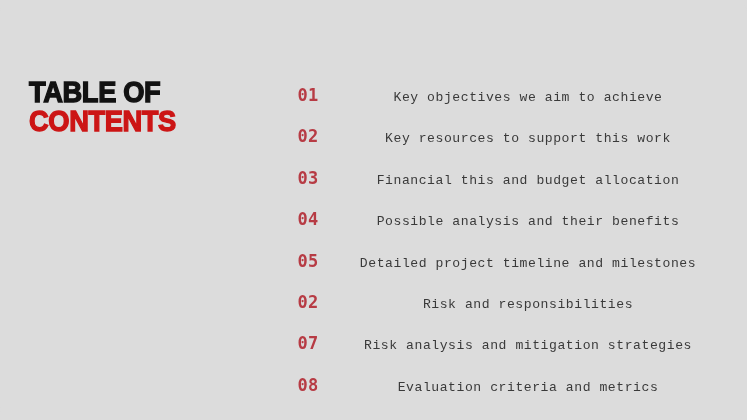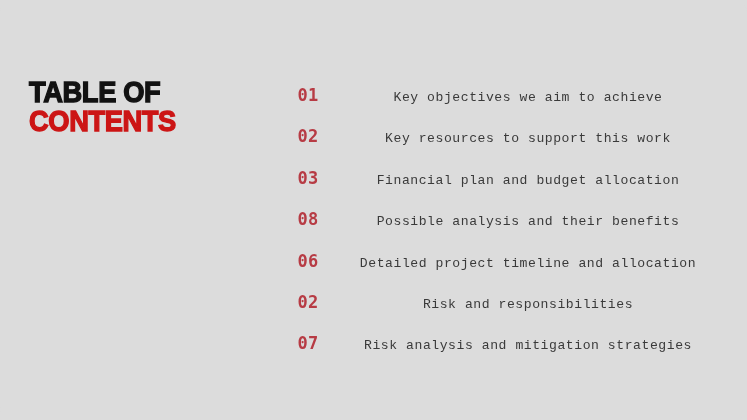--- a/index.html
+++ b/index.html
@@ -104,38 +104,42 @@
       <span class="toc-label">Key objectives we aim to achieve</span>
     </div>
 
     <div class="toc-row">
       <span class="toc-num">02</span>
       <span class="toc-label">Key resources to support this work</span>
     </div>
 
     <div class="toc-row">
       <span class="toc-num">03</span>
-      <span class="toc-label">Financial plan and budget allocation</span>
+      <span class="toc-label">Financial this and budget allocation</span>
     </div>
 
     <div class="toc-row">
-      <span class="toc-num">08</span>
+      <span class="toc-num">04</span>
       <span class="toc-label">Possible analysis and their benefits</span>
     </div>
 
     <div class="toc-row">
-      <span class="toc-num">06</span>
-      <span class="toc-label">Detailed project timeline and allocation</span>
+      <span class="toc-num">05</span>
+      <span class="toc-label">Detailed project timeline and milestones</span>
     </div>
 
     <div class="toc-row">
       <span class="toc-num">02</span>
       <span class="toc-label">Risk and responsibilities</span>
     </div>
 
     <div class="toc-row">
       <span class="toc-num">07</span>
       <span class="toc-label">Risk analysis and mitigation strategies</span>
     </div>
 
+    <div class="toc-row">
+      <span class="toc-num">08</span>
+      <span class="toc-label">Evaluation criteria and metrics</span>
+    </div>
 
   </div>
 </div>
 
 </body></html>

